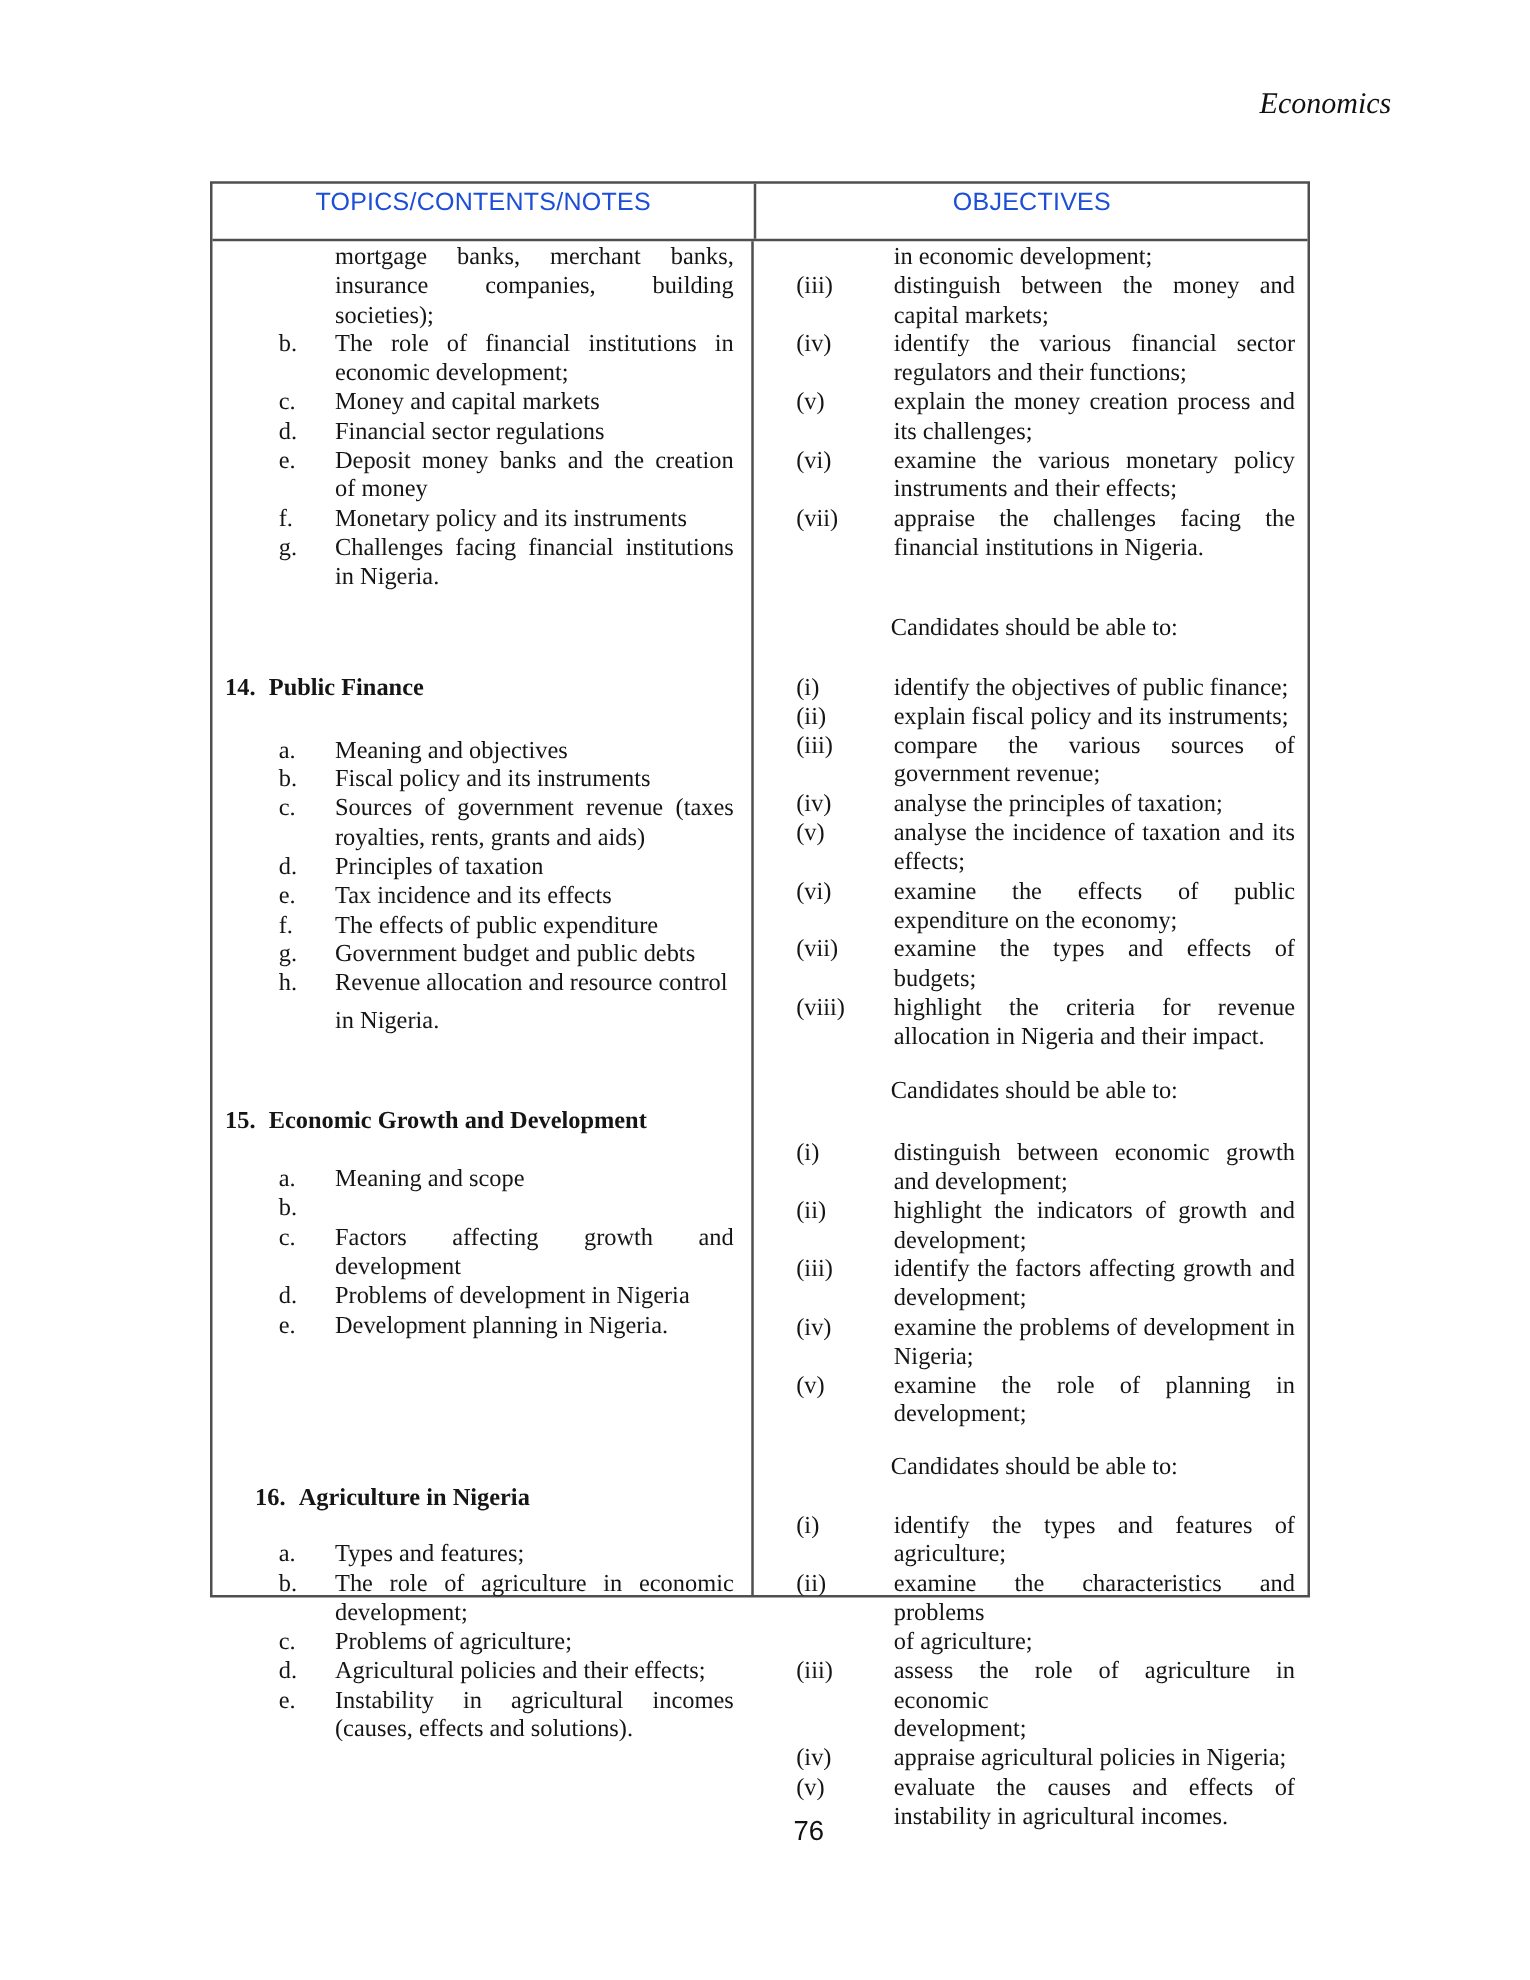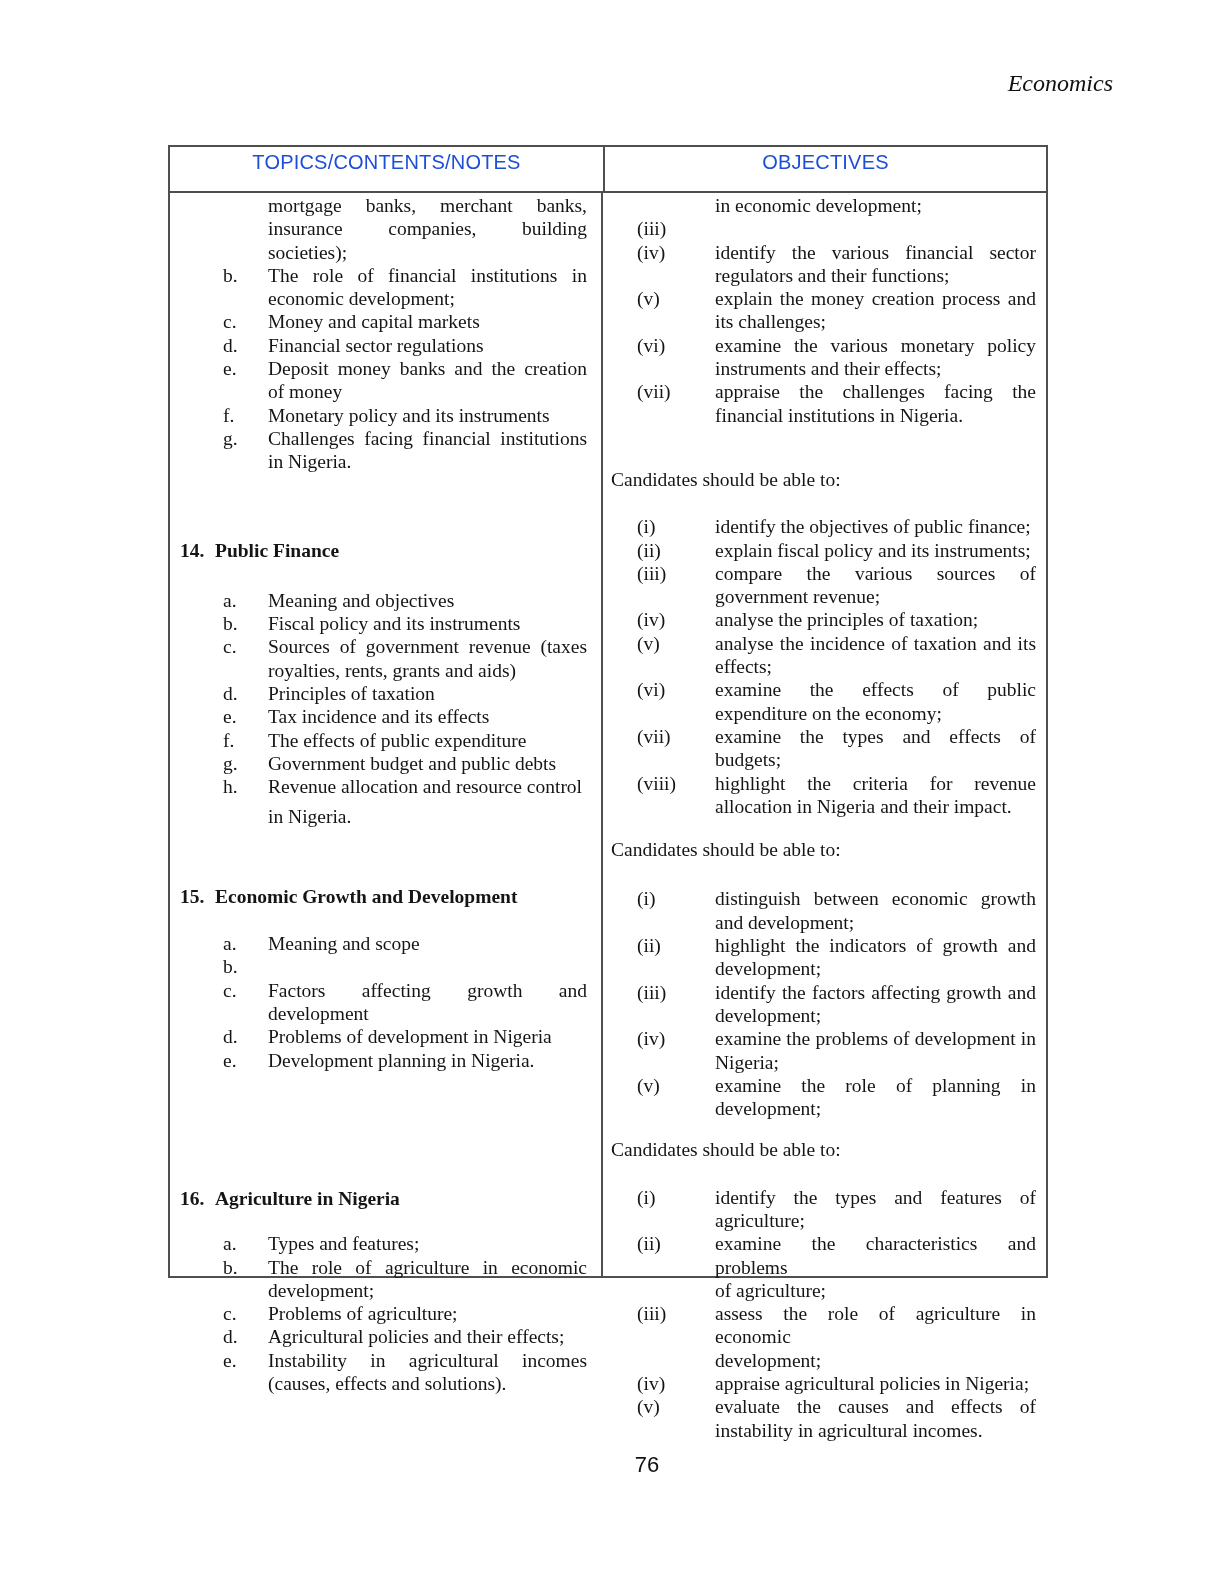--- a/index.html
+++ b/index.html
@@ -29,21 +29,21 @@
 
   .tbody{display:flex;height:1083px;font-size:19.5px;line-height:23.3px;}
   .cell{padding-top:1px;box-sizing:border-box;}
   .cell-left{width:433px;border-right:2px solid #4f4f4f;}
   .cell-right{width:441px;}
 
   
   .t-heading{display:flex;font-weight:bold;}
   .t-heading .h-label{flex:0 0 35px;margin-left:10px;}
   .t-heading .h-text{flex:1;}
-  .t-lead{padding-left:8px;}
+  .t-lead{padding-left:8px;text-align:center;}
   .t-para{margin-left:98px;}
   .t-item{display:flex;align-items:flex-start;}
   .cell-left .li-label{flex:0 0 45px;margin-left:53px;}
   .cell-left .li-lines{flex:1;padding-right:14px;}
   .cell-right .li-label{flex:0 0 78px;margin-left:34px;}
   .cell-right .li-lines{flex:1;padding-right:8px;}
   .line{white-space:normal;}
   .line.j{text-align:justify;text-align-last:justify;}
 
   .page-number{
@@ -197,21 +197,21 @@
                 <div class="line">Problems of development in Nigeria</div>
               </div>
             </div>
             <div class="t-item">
               <div class="li-label">e.</div>
               <div class="li-lines">
                 <div class="line">Development planning in Nigeria.</div>
               </div>
             </div>
           </div>
-          <div class="t-heading" style="margin-top: 115px;">
+          <div class="t-heading" style="margin-top: 115px; margin-left: 24px;">
             <div class="h-label">16.</div>
             <div class="h-text">Agriculture in Nigeria</div>
           </div>
           <div class="t-list" style="margin-top: 22px;">
             <div class="t-item">
               <div class="li-label">a.</div>
               <div class="li-lines">
                 <div class="line">Types and features;</div>
               </div>
             </div>
@@ -246,20 +246,24 @@
       <div class="cell cell-right" id="objectives-cell">
           <div class="t-list">
             <div class="t-item">
               <div class="li-label"></div>
               <div class="li-lines">
                 <div class="line">in economic development;</div>
               </div>
             </div>
             <div class="t-item">
               <div class="li-label">(iii)</div>
+              <div class="li-lines">
+                <div class="line j">distinguish between the money and</div>
+                <div class="line">capital markets;</div>
+              </div>
             </div>
             <div class="t-item">
               <div class="li-label">(iv)</div>
               <div class="li-lines">
                 <div class="line j">identify the various financial sector</div>
                 <div class="line">regulators and their functions;</div>
               </div>
             </div>
             <div class="t-item">
               <div class="li-label">(v)</div>

